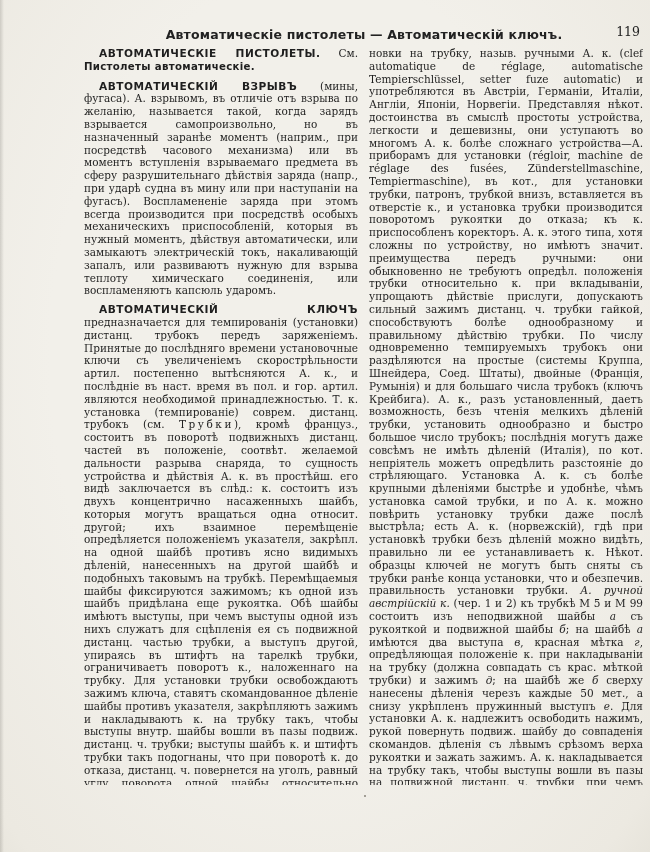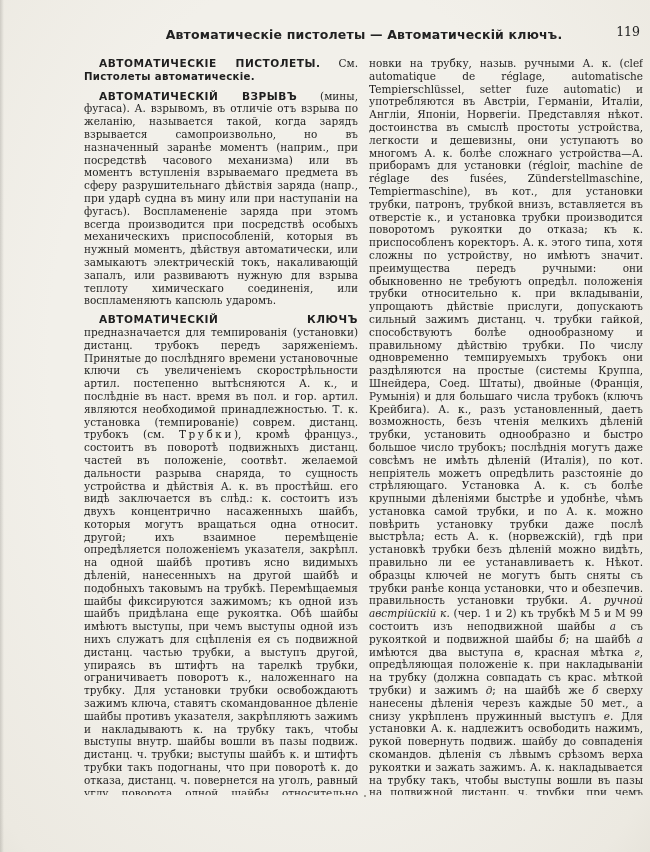--- a/index.html
+++ b/index.html
@@ -48,21 +48,20 @@
   }
   .text-body {
     position: absolute;
     top: 47px;
     left: 84px;
     width: 560px;
     height: 738px;
     display: flex;
     gap: 11px;
     overflow: hidden;
-    margin-top: 10px;
   }
   .column {
     width: 274px;
     height: 100%;
     overflow: hidden;
     text-align: justify;
     font-size: 10.5px;
     line-height: 12.8px;
     hyphens: auto;
     -webkit-hyphens: auto;

